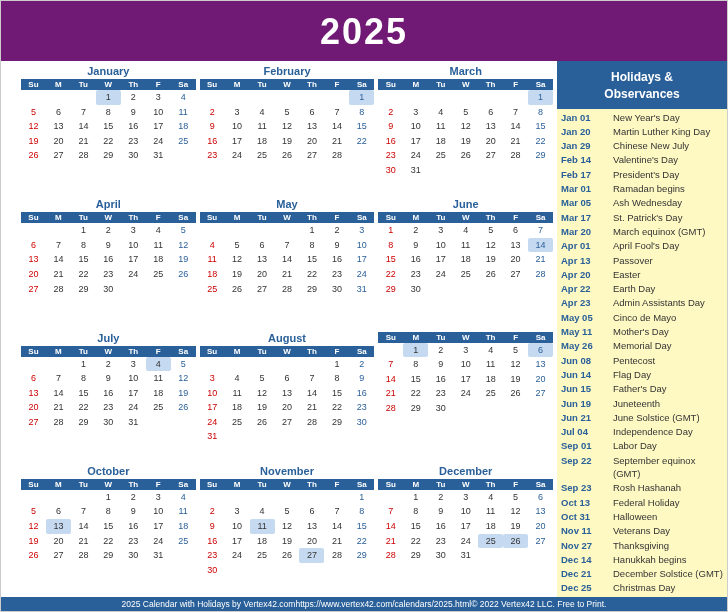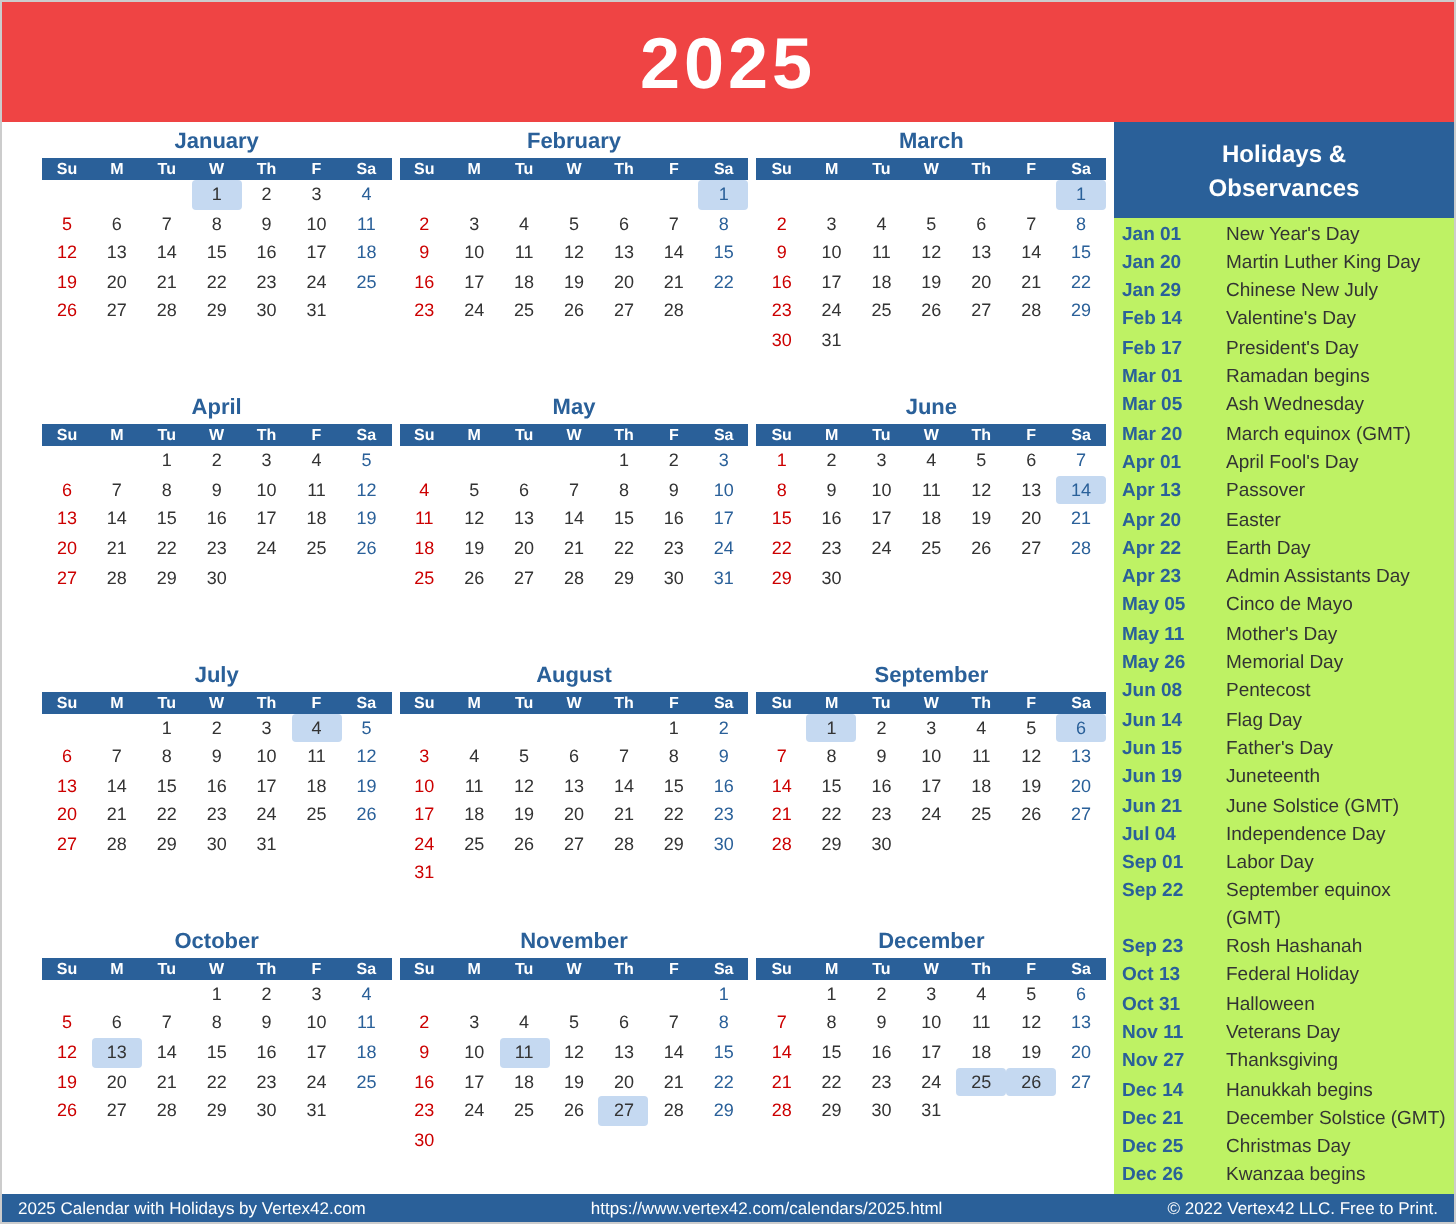--- a/index.html
+++ b/index.html
@@ -13,21 +13,21 @@
     }
     .outer-container {
       width: 728px;
       height: 612px;
       display: flex;
       flex-direction: column;
       border: 1px solid #ccc;
     }
     
     .header {
-      background: #ef4444;
+      background: #701a75;
       color: white;
       text-align: center;
       padding: 10px 0 8px 0;
       display: flex;
       align-items: center;
       justify-content: center;
     }
     .header-year {
       font-size: 36px;
       font-weight: bold;
@@ -96,21 +96,21 @@
     .day-cell.saturday { color: #2a6099; }
     .day-cell.highlighted {
       background: #c5d9f1;
       border-radius: 2px;
     }
     
     .holidays-sidebar {
       width: 170px;
       display: flex;
       flex-direction: column;
-      background: #bef264;
+      background: #fef9c3;
     }
     .sidebar-header {
       background: #2a6099;
       color: white;
       text-align: center;
       font-weight: bold;
       font-size: 12px;
       padding: 8px 4px 6px 4px;
       line-height: 1.4;
     }
@@ -133,21 +133,21 @@
       white-space: nowrap;
     }
     .holiday-name {
       color: #333;
     }
     
     .footer {
       background: #2a6099;
       color: white;
       display: flex;
-      justify-content: space-between;
+      justify-content: center;
       padding: 2px 8px;
       font-size: 8.5px;
     }
   </style>
 </head>
 <body>
 
 <div class="outer-container">
 
   <div class="header">
@@ -556,21 +556,20 @@
                 <div class="day-cell">26</div>
                 <div class="day-cell">27</div>
                 <div class="day-cell">28</div>
                 <div class="day-cell">29</div>
                 <div class="day-cell saturday">30</div>
                 <div class="day-cell sunday">31</div>
               </div>
             </div>
           </div>
           <div class="month-block">
-            <div class="month-title">September</div>
             <div class="month-grid">
               <div class="dow-row">
                 <div class="dow-cell">Su</div>
                 <div class="dow-cell">M</div>
                 <div class="dow-cell">Tu</div>
                 <div class="dow-cell">W</div>
                 <div class="dow-cell">Th</div>
                 <div class="dow-cell">F</div>
                 <div class="dow-cell">Sa</div>
               </div>
@@ -789,20 +788,24 @@
           </div>
           <div class="holiday-item">
             <span class="holiday-date">Mar 01</span>
             <span class="holiday-name">Ramadan begins</span>
           </div>
           <div class="holiday-item">
             <span class="holiday-date">Mar 05</span>
             <span class="holiday-name">Ash Wednesday</span>
           </div>
           <div class="holiday-item">
+            <span class="holiday-date">Mar 17</span>
+            <span class="holiday-name">St. Patrick's Day</span>
+          </div>
+          <div class="holiday-item">
             <span class="holiday-date">Mar 20</span>
             <span class="holiday-name">March equinox (GMT)</span>
           </div>
           <div class="holiday-item">
             <span class="holiday-date">Apr 01</span>
             <span class="holiday-name">April Fool's Day</span>
           </div>
           <div class="holiday-item">
             <span class="holiday-date">Apr 13</span>
             <span class="holiday-name">Passover</span>

